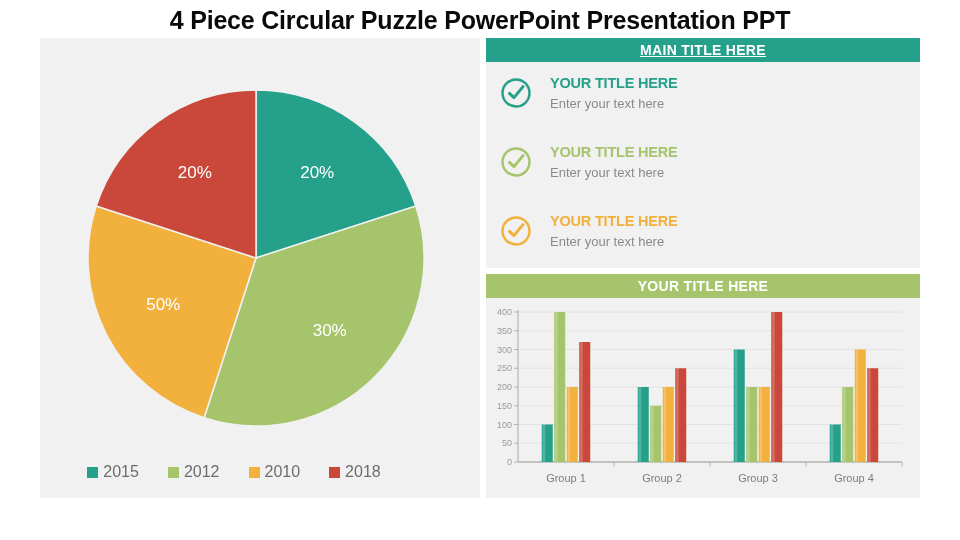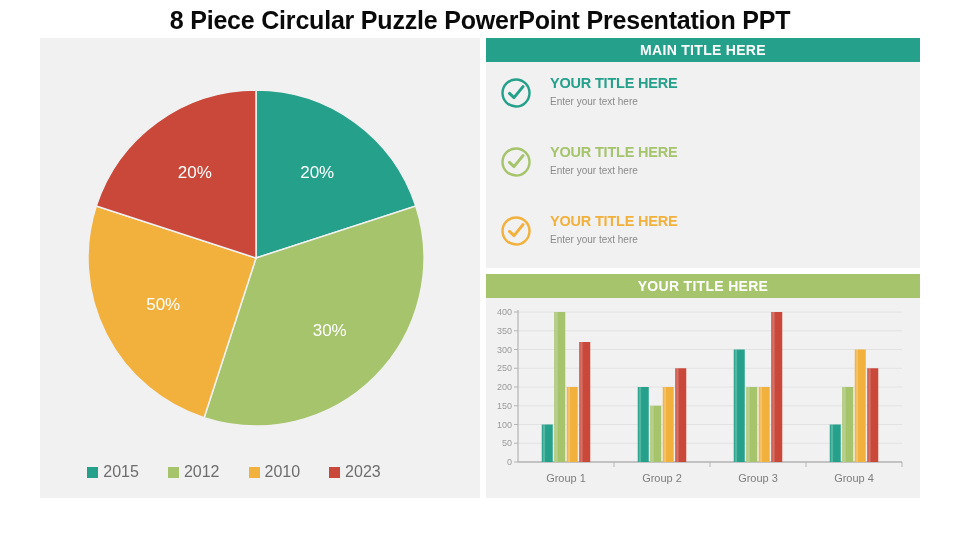--- a/index.html
+++ b/index.html
@@ -117,21 +117,21 @@
     margin-left: 18px;
   }
   .item-title {
     font-size: 14.5px;
     font-weight: bold;
     letter-spacing: -0.2px;
     line-height: 18px;
     font-family: "Liberation Sans", sans-serif;
   }
   .item-sub {
-    font-size: 10px;
+    font-size: 13px;
     color: #8a8a8a;
     margin-top: 4px;
     font-family: "Liberation Sans", sans-serif;
   }
 
   
   .bar-panel {
     position: absolute;
     left: 486px;
     top: 274px;
@@ -154,21 +154,21 @@
   .cat-label {
     fill: #7d7d7d;
     font-size: 11px;
     text-anchor: middle;
     font-family: "Liberation Sans", sans-serif;
   }
 </style>
 </head>
 <body>
 
-<div class="deck-title">8 Piece Circular Puzzle PowerPoint Presentation PPT</div>
+<div class="deck-title">4 Piece Circular Puzzle PowerPoint Presentation PPT</div>
 
 <div class="pie-panel">
   <div class="pie-wrap">
     <svg class="pie-svg" width="344" height="344" viewBox="0 0 344 344">
       <g id="pie-slices">
           <path d="M 172 172 L 172 4 A 168 168 0 0 1 331.7774947375858 120.08514494500884 Z" fill="#25a08a" stroke="#f1f1f1" stroke-width="1.5"></path>
           <path d="M 172 172 L 331.7774947375858 120.08514494500884 A 168 168 0 0 1 120.08514494500885 331.7774947375858 Z" fill="#a5c46c" stroke="#f1f1f1" stroke-width="1.5"></path>
           <path d="M 172 172 L 120.08514494500885 331.7774947375858 A 168 168 0 0 1 12.222505262414217 120.08514494500878 Z" fill="#f2b03c" stroke="#f1f1f1" stroke-width="1.5"></path>
           <path d="M 172 172 L 12.222505262414217 120.08514494500878 A 168 168 0 0 1 171.99999999999997 4 Z" fill="#c9483a" stroke="#f1f1f1" stroke-width="1.5"></path>
         </g>
@@ -189,27 +189,27 @@
       <div class="legend-item">
         <span class="legend-swatch" style="background: rgb(165, 196, 108);"></span>
         <span class="legend-text">2012</span>
       </div>
       <div class="legend-item">
         <span class="legend-swatch" style="background: rgb(242, 176, 60);"></span>
         <span class="legend-text">2010</span>
       </div>
       <div class="legend-item">
         <span class="legend-swatch" style="background: rgb(201, 72, 58);"></span>
-        <span class="legend-text">2023</span>
+        <span class="legend-text">2018</span>
       </div>
     </div>
 </div>
 
 <div class="list-panel">
-  <div class="panel-header" id="list-header" style="background: rgb(37, 160, 138);">MAIN TITLE HERE</div>
+  <div class="panel-header" id="list-header" style="background: rgb(37, 160, 138); text-decoration: underline;">MAIN TITLE HERE</div>
   <div class="list-body" id="list-body">
       <div class="list-item">
         <svg class="check-icon" viewBox="0 0 32 32">
           <circle cx="16" cy="16" r="13.5" fill="none" stroke="#25a08a" stroke-width="2.4"></circle>
           <path d="M 9.5 16.4 L 14 20.6 L 23 9.6" fill="none" stroke="#25a08a" stroke-width="3" stroke-linecap="round" stroke-linejoin="round"></path>
         </svg>
         <div class="item-text">
           <div class="item-title" style="color: rgb(37, 160, 138);">YOUR TITLE HERE</div>
           <div class="item-sub">Enter your text here</div>
         </div>

